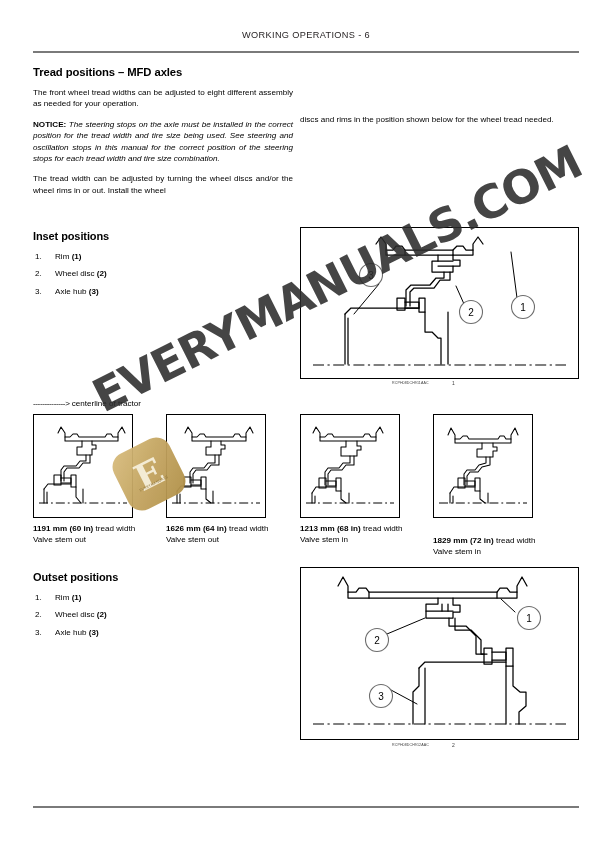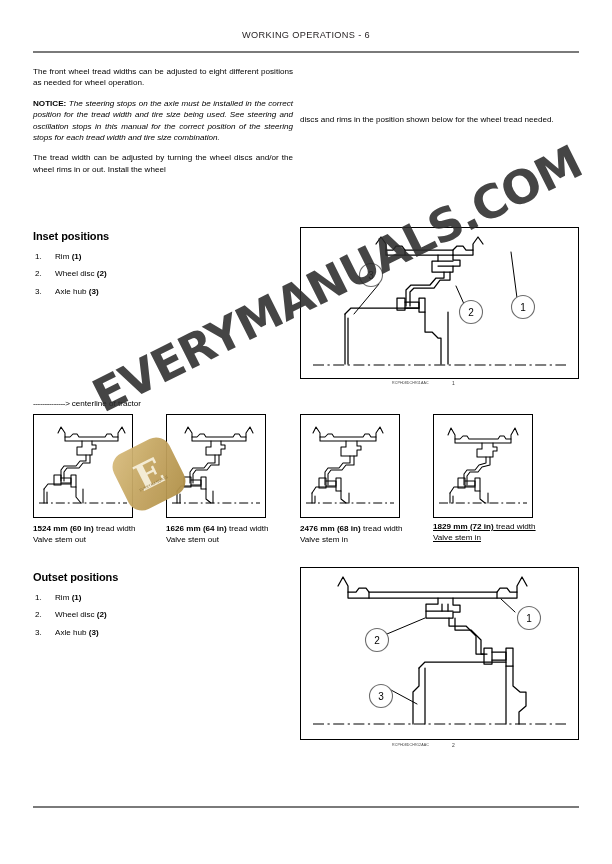--- a/index.html
+++ b/index.html
@@ -246,21 +246,22 @@
 </style>
 </head>
 <body>
 
 <div class="page">
 
   <div class="page-header">WORKING OPERATIONS - 6</div>
   <div class="rule-top"></div>
 
   <div class="col-left" style="top:66px;">
-    <p class="body">The front wheel tread widths can be adjusted to eight different positions as needed for wheel operation.</p>
+    <h1 class="section-title">Tread positions – MFD axles</h1>
+    <p class="body">The front wheel tread widths can be adjusted to eight different assembly as needed for your operation.</p>
     <p class="note">
       <span class="lead">NOTICE:</span><span> The steering stops on the axle must be installed in the correct position for the tread width and tire size being used. See steering and oscillation stops in this manual for the correct position of the steering stops for each tread width and tire size combination.</span>
     </p>
     <p class="body last">The tread width can be adjusted by turning the wheel discs and/or the wheel rims in or out.  Install the wheel</p>
   </div>
 
   <div class="col-right" style="top:66px;">
     <p class="body">discs and rims in the position shown below for the wheel tread needed.</p>
   </div>
 
@@ -403,35 +404,35 @@
         <path d="M16,78 L20,72 L41,72"></path>
         <path d="M16,78 L16,88 M19,81 L19,88"></path>
         <path d="M46,76 L46,84 L51,88"></path>
         <path d="M54,78 L54,88"></path>
       </g>
       <line x1="5" y1="88" x2="93" y2="88" stroke="#000" stroke-width="1" stroke-dasharray="9,3,1.8,3"></line>
     </svg>
   </div>
 
   <div class="tread-caption" style="left:33px; top:523px;">
-    <b>1524 mm</b><span>&nbsp;</span><b>(60 in)</b><span> tread width</span><br>
+    <b>1191 mm</b><span>&nbsp;</span><b>(60 in)</b><span> tread width</span><br>
     <span>Valve stem out</span>
   </div>
 
   <div class="tread-caption" style="left:166px; top:523px;">
     <b>1626 mm</b><span>&nbsp;</span><b>(64 in)</b><span> tread width</span><br>
     <span>Valve stem out</span>
   </div>
 
   <div class="tread-caption" style="left:300px; top:523px;">
-    <b>2476 mm</b><span>&nbsp;</span><b>(68 in)</b><span> tread width</span><br>
+    <b>1213 mm</b><span>&nbsp;</span><b>(68 in)</b><span> tread width</span><br>
     <span>Valve stem in</span>
   </div>
 
-  <div class="tread-caption" style="left:433px; top:521px;text-decoration:underline;">
+  <div class="tread-caption" style="left:433px; top:535px;">
     <b>1829 mm</b><span>&nbsp;</span><b>(72 in)</b><span> tread width</span><br>
     <span>Valve stem in</span>
   </div>
 
   <div class="col-left" style="top:563px;">
     <h2 class="sub-title">Outset positions</h2>
     <ol class="num-list">
       <li>
         <span class="idx">1.</span><span>Rim </span><b>(1)</b>
       </li>

